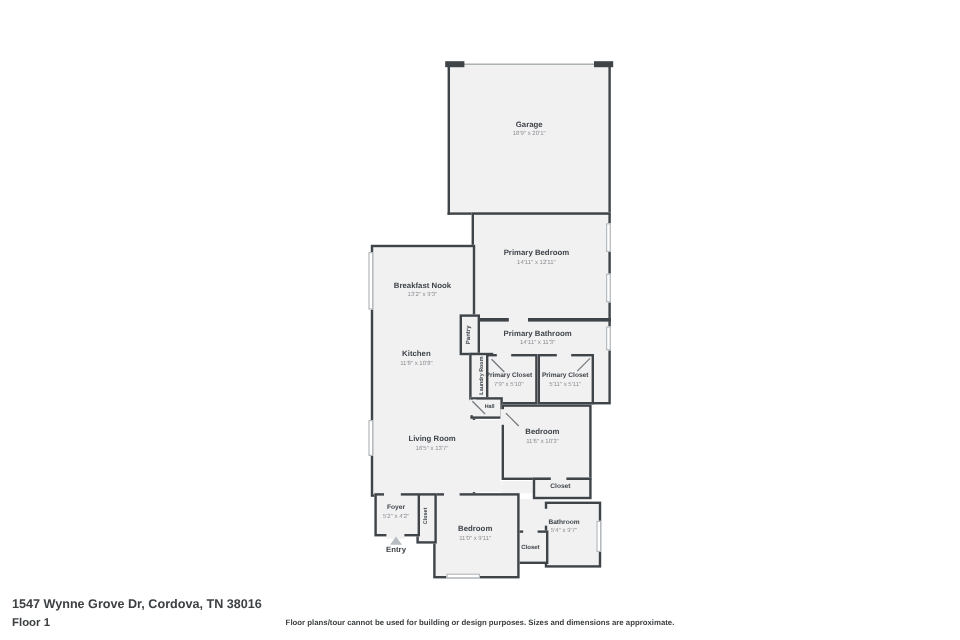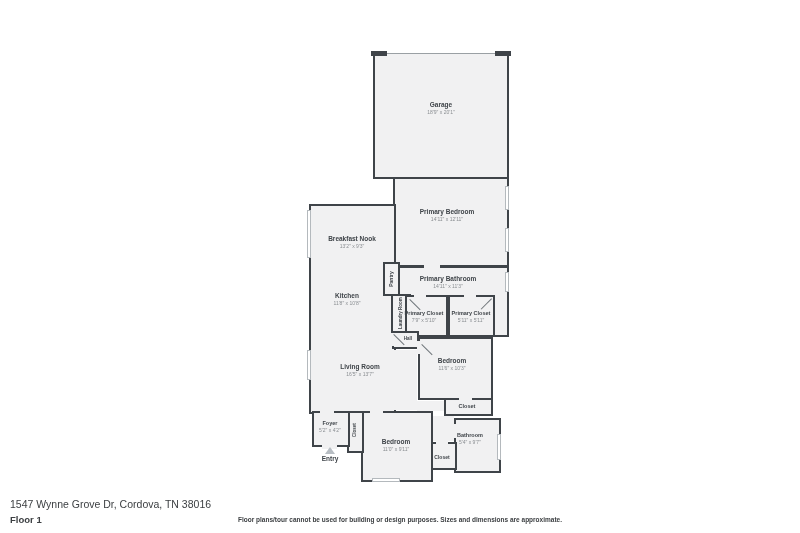--- a/index.html
+++ b/index.html
@@ -13,21 +13,21 @@
   .wall{position:absolute;background:#3f4449;}
   .gap{position:absolute;background:#f1f1f2;}
   .win{position:absolute;background:#ffffff;border:1px solid #b4b9bd;box-sizing:border-box;}
   .swing{position:absolute;width:15px;height:1px;background:#70767b;transform-origin:0 0;}
   .plabel{position:absolute;transform:translate(-50%,-50%);text-align:center;white-space:nowrap;line-height:1.25;}
   .plabel.vert{transform:translate(-50%,-50%) rotate(-90deg);}
   .nm{font-size:6.5px;font-weight:bold;color:#3f4449;}
   .dm{font-size:5px;color:#8a8e92;}
   .garage-stub{position:absolute;background:#3f4449;}
   .entry-tri{position:absolute;width:0;height:0;border-left:5px solid transparent;border-right:5px solid transparent;border-bottom:7px solid #b7bdc3;}
-  .footer-address{position:absolute;left:10px;top:498px;font-size:10.5px;font-weight:normal;color:#3d4043;}
+  .footer-address{position:absolute;left:10px;top:498px;font-size:10.5px;font-weight:bold;color:#3d4043;}
   .footer-floor{position:absolute;left:10px;top:514px;font-size:9.5px;font-weight:bold;color:#3d4043;}
   .footer-disclaimer{position:absolute;left:0;top:516px;width:800px;text-align:center;font-size:6.5px;font-weight:bold;color:#3d4043;}
 </style>
 </head>
 <body>
 
 <div class="plan">
 
   <div class="blk" style="left:373px;top:53px;width:136px;height:126px;border-top:1px solid #9aa0a4;"></div>
   <div class="garage-stub" style="left:371px;top:51px;width:16px;height:5px;"></div>

